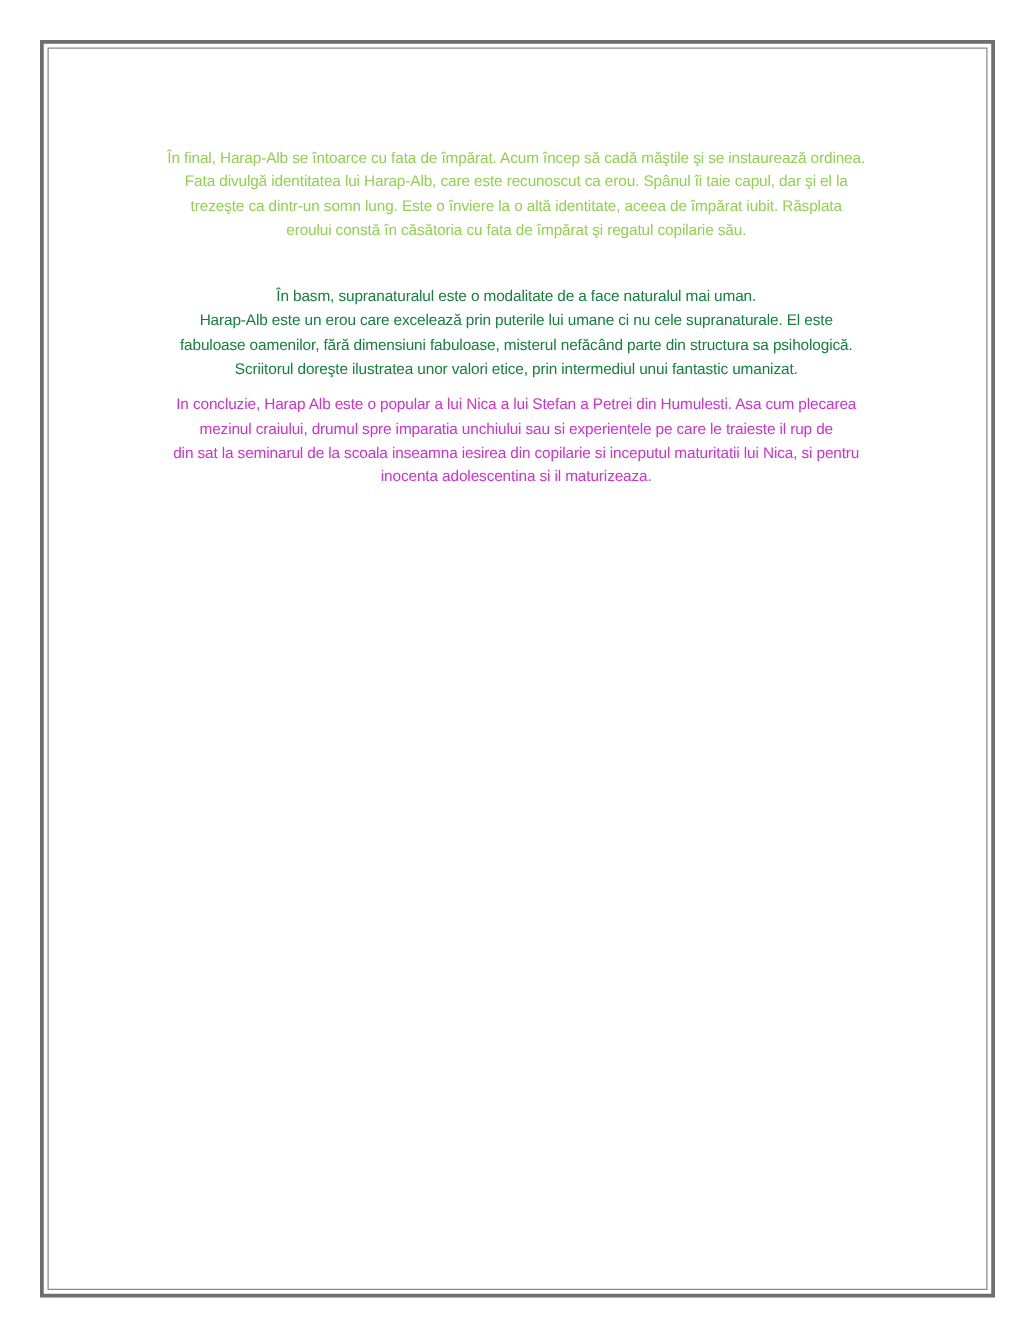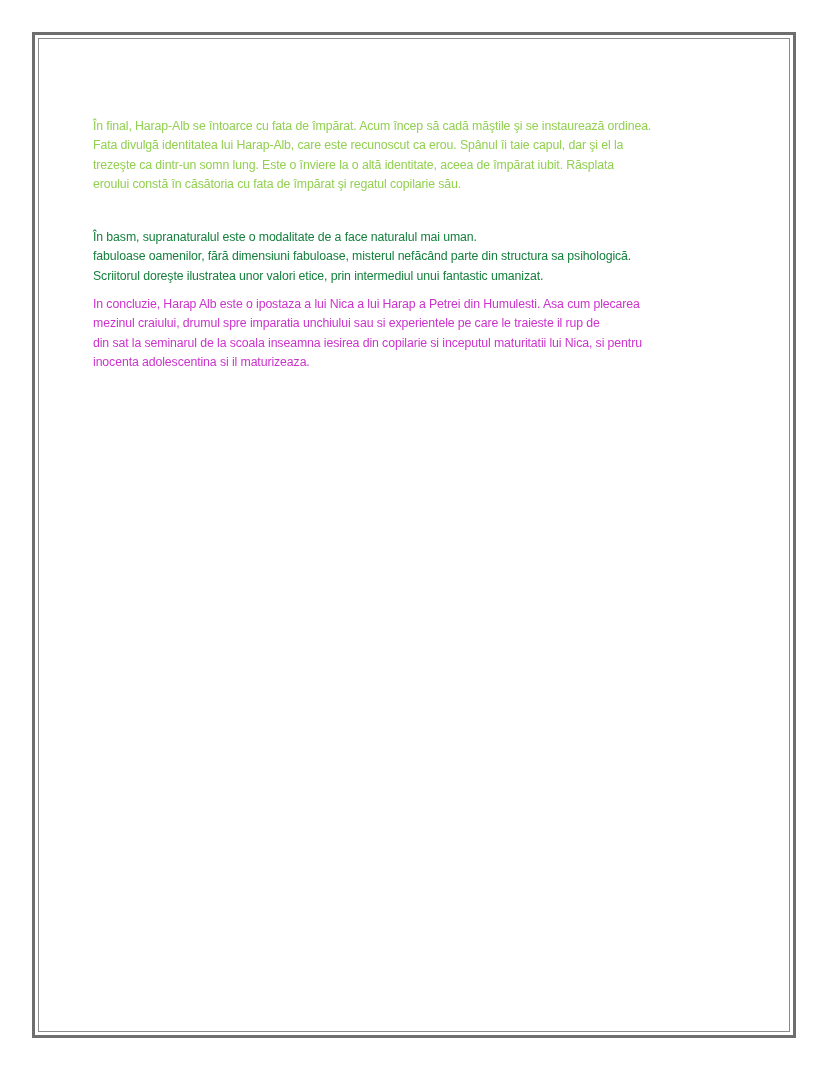--- a/index.html
+++ b/index.html
@@ -37,20 +37,21 @@
       top: 117px;
       width: 640px;
       font-family: "Liberation Sans", sans-serif;
       font-size: 12.3px;
       line-height: 19.3px;
       letter-spacing: -0.1px;
     }
     .para {
       margin: 0;
       padding: 0;
+      text-align: center;
     }
     .line {
       display: block;
       white-space: nowrap;
     }
     .green { color: #92D050; }
     .orange { color: #15803d; }
     .magenta { color: #CC33CC; }
     .gap-large { height: 34px; }
     .gap-small { height: 9px; }
@@ -72,29 +73,30 @@
     </p>
   </div>
 
   <div class="gap-large"></div>
 
   <div class="section orange">
     <p class="para">
       <span class="line">În basm, supranaturalul este o modalitate de a face naturalul mai uman.</span>
     </p>
     <p class="para">
+      <span class="line">Harap-Alb este un erou care excelează prin puterile lui umane ci nu cele supranaturale. El este</span>
       <span class="line">fabuloase oamenilor, fără dimensiuni fabuloase, misterul nefăcând parte din structura sa psihologică.</span>
       <span class="line">Scriitorul doreşte ilustratea unor valori etice, prin intermediul unui fantastic umanizat.</span>
     </p>
   </div>
 
   <div class="gap-small"></div>
 
   <div class="section magenta">
     <p class="para">
-      <span class="line">In concluzie, Harap Alb este o ipostaza a lui Nica a lui Harap  a Petrei din Humulesti. Asa cum plecarea</span>
+      <span class="line">In concluzie, Harap Alb este o popular a lui Nica a lui Stefan  a Petrei din Humulesti. Asa cum plecarea</span>
       <span class="line">mezinul craiului, drumul spre imparatia unchiului  sau si experientele pe care le traieste il rup de</span>
       <span class="line">din sat la seminarul de la scoala inseamna iesirea din copilarie si inceputul maturitatii lui Nica, si pentru</span>
       <span class="line">inocenta adolescentina si il maturizeaza.</span>
     </p>
   </div>
 
 </div>
 
 </body></html>

